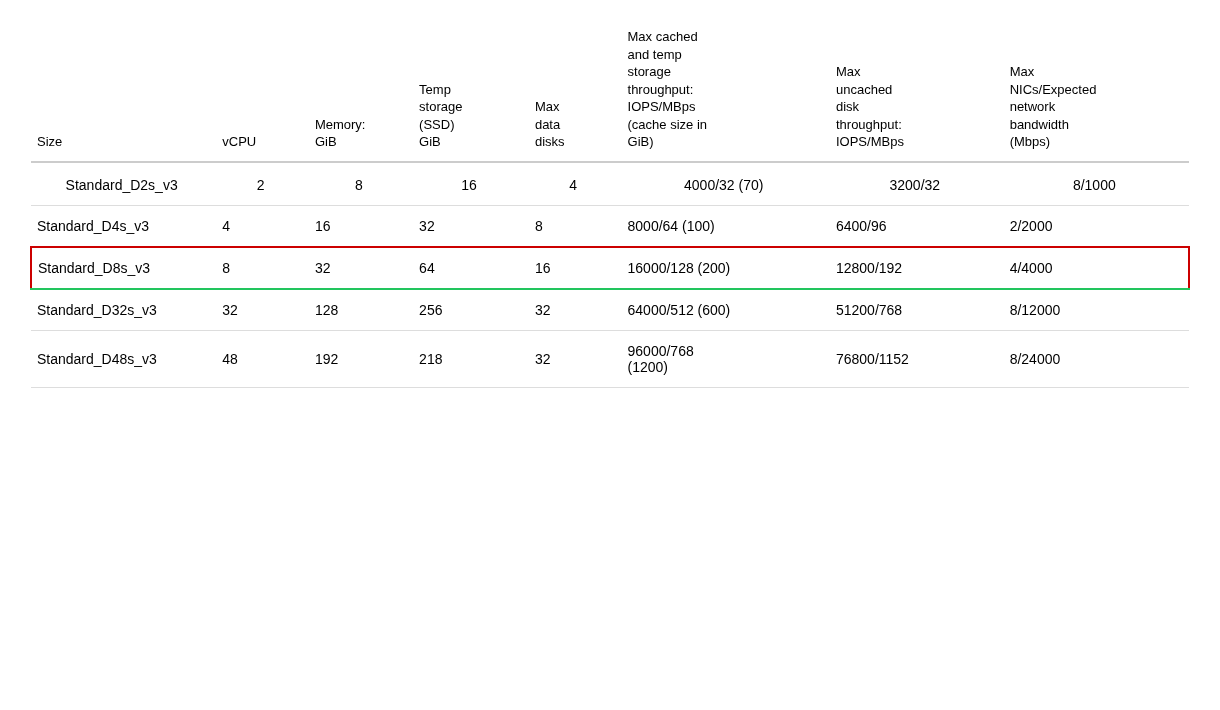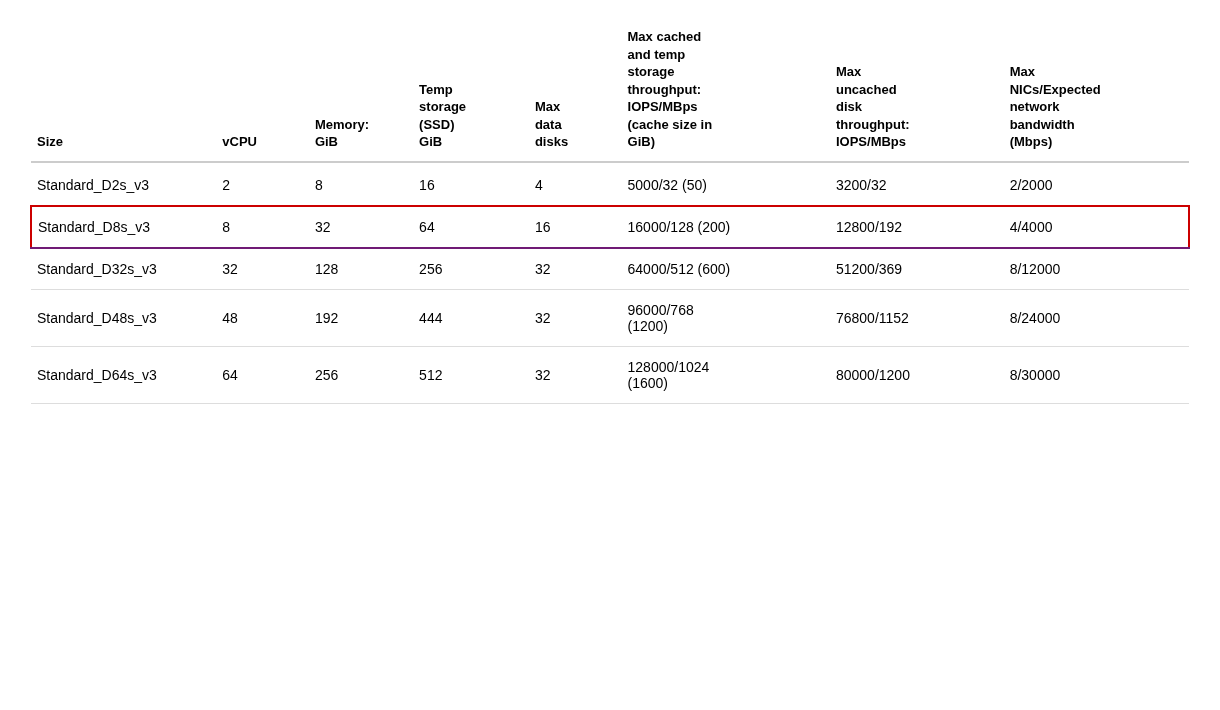--- a/index.html
+++ b/index.html
@@ -32,47 +32,48 @@
     col.col-size    { width: 160px; }
     col.col-vcpu    { width: 80px; }
     col.col-memory  { width: 90px; }
     col.col-temp    { width: 100px; }
     col.col-data    { width: 80px; }
     col.col-cached  { width: 180px; }
     col.col-uncached{ width: 150px; }
     col.col-nic     { width: 160px; }
 
     thead tr th {
-      font-weight: 700;
+      font-weight: 400;
       font-size: 13px;
       vertical-align: bottom;
       padding: 8px 10px 10px 6px;
       border-bottom: 2px solid #ccc;
       text-align: left;
       line-height: 1.35;
     }
 
     tbody tr td {
       padding: 12px 10px 12px 6px;
       border-bottom: 1px solid #ddd;
       vertical-align: middle;
       font-size: 14px;
     }
 
     tbody tr:first-child td {
       padding-top: 14px;
+      text-align: center;
     }
 
     .highlight-row {
       position: relative;
     }
 
     .highlight-row td {
       border-top: 2px solid #c00;
-      border-bottom: 2px solid #701a75;
+      border-bottom: 2px solid #22c55e;
     }
 
     .highlight-row td:first-child {
       border-left: 2px solid #c00;
       border-top-left-radius: 22px;
       border-bottom-left-radius: 22px;
     }
 
     .highlight-row td:last-child {
       border-right: 2px solid #c00;
@@ -108,59 +109,59 @@
         <th>Max<br>NICs/Expected<br>network<br>bandwidth<br>(Mbps)</th>
       </tr>
     </thead>
     <tbody id="table-body">
     <tr>
           <td>Standard_D2s_v3</td>
           <td>2</td>
           <td>8</td>
           <td>16</td>
           <td>4</td>
-          <td>5000/32 (50)</td>
+          <td>4000/32 (70)</td>
           <td>3200/32</td>
+          <td>8/1000</td>
+        </tr>
+        <tr>
+          <td>Standard_D4s_v3</td>
+          <td>4</td>
+          <td>16</td>
+          <td>32</td>
+          <td>8</td>
+          <td>8000/64 (100)</td>
+          <td>6400/96</td>
           <td>2/2000</td>
         </tr>
         <tr class="highlight-row">
           <td>Standard_D8s_v3</td>
           <td>8</td>
           <td>32</td>
           <td>64</td>
           <td>16</td>
           <td>16000/128 (200)</td>
           <td>12800/192</td>
           <td>4/4000</td>
         </tr>
         <tr>
           <td>Standard_D32s_v3</td>
           <td>32</td>
           <td>128</td>
           <td>256</td>
           <td>32</td>
           <td>64000/512 (600)</td>
-          <td>51200/369</td>
+          <td>51200/768</td>
           <td>8/12000</td>
         </tr>
         <tr>
           <td>Standard_D48s_v3</td>
           <td>48</td>
           <td>192</td>
-          <td>444</td>
+          <td>218</td>
           <td>32</td>
           <td>96000/768<br>(1200)</td>
           <td>76800/1152</td>
           <td>8/24000</td>
-        </tr>
-        <tr>
-          <td>Standard_D64s_v3</td>
-          <td>64</td>
-          <td>256</td>
-          <td>512</td>
-          <td>32</td>
-          <td>128000/1024<br>(1600)</td>
-          <td>80000/1200</td>
-          <td>8/30000</td>
         </tr>
       </tbody>
   </table>
 </div>
 
 </body></html>

